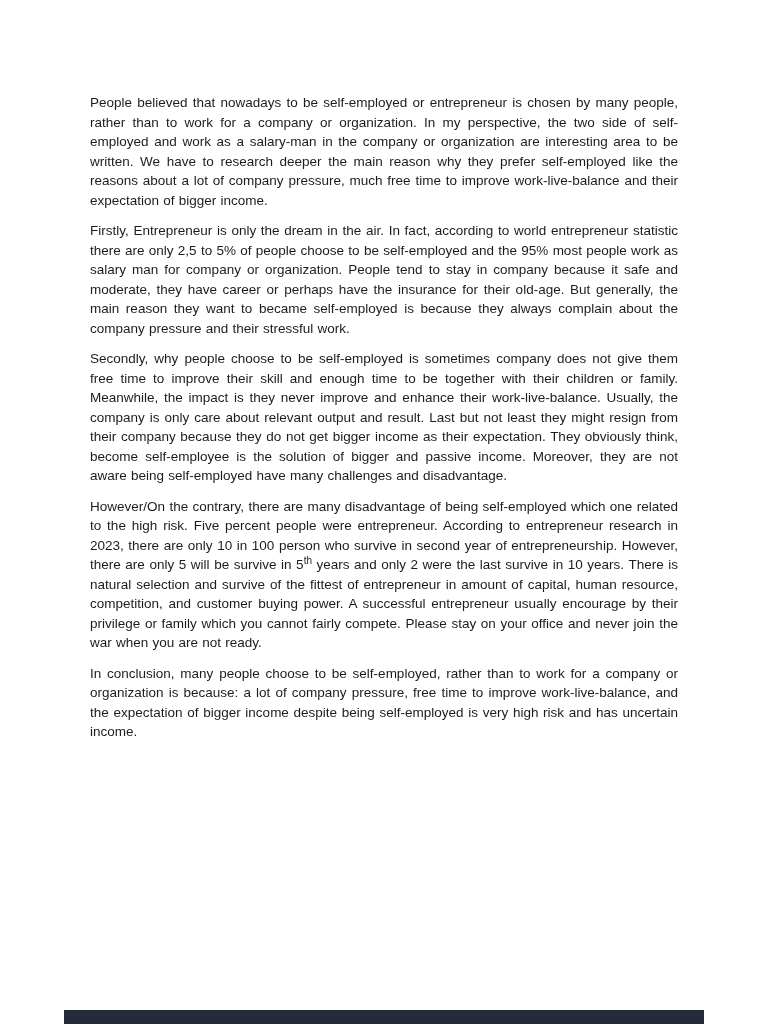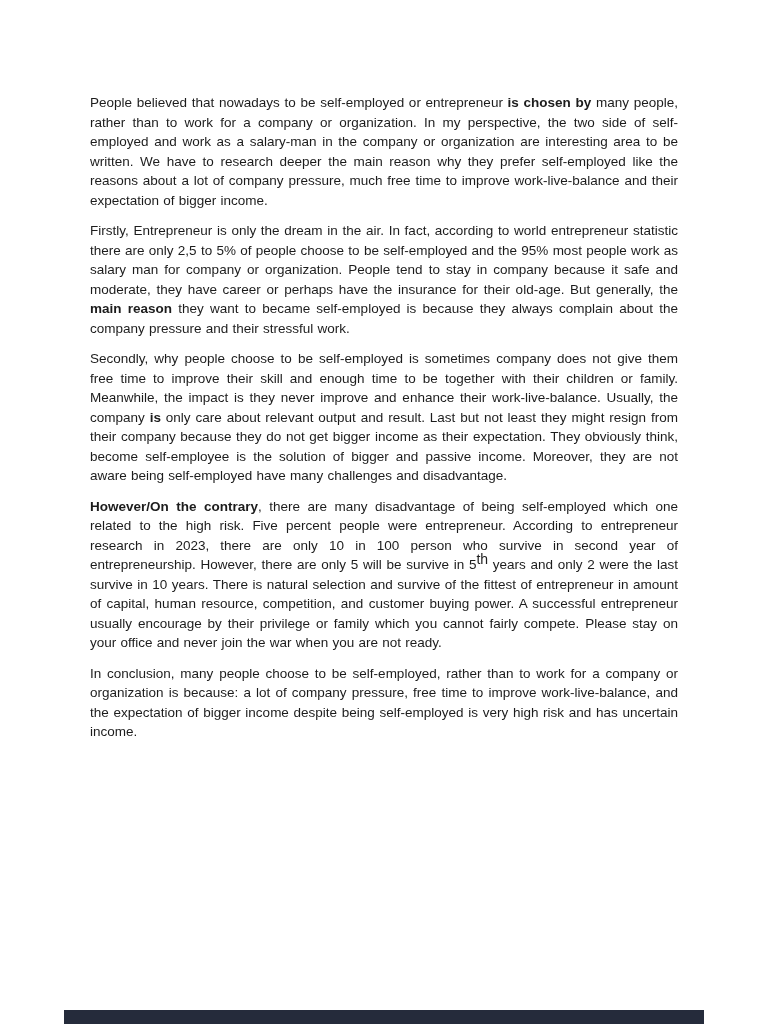--- a/index.html
+++ b/index.html
@@ -29,25 +29,25 @@
     line-height: 19.5px;
   }
 
   .doc-body p.para {
     text-align: justify;
     margin-bottom: 11px;
     word-spacing: 0.5px;
   }
 
   .doc-body b {
-    font-weight: bold;
+    font-weight: normal;
   }
 
   .doc-body sup {
-    font-size: 14px;
+    font-size: 10px;
     line-height: 0;
     vertical-align: super;
   }
 
   .footer-bar {
     position: absolute;
     bottom: 0;
     left: 64px;
     right: 64px;
     height: 14px;

